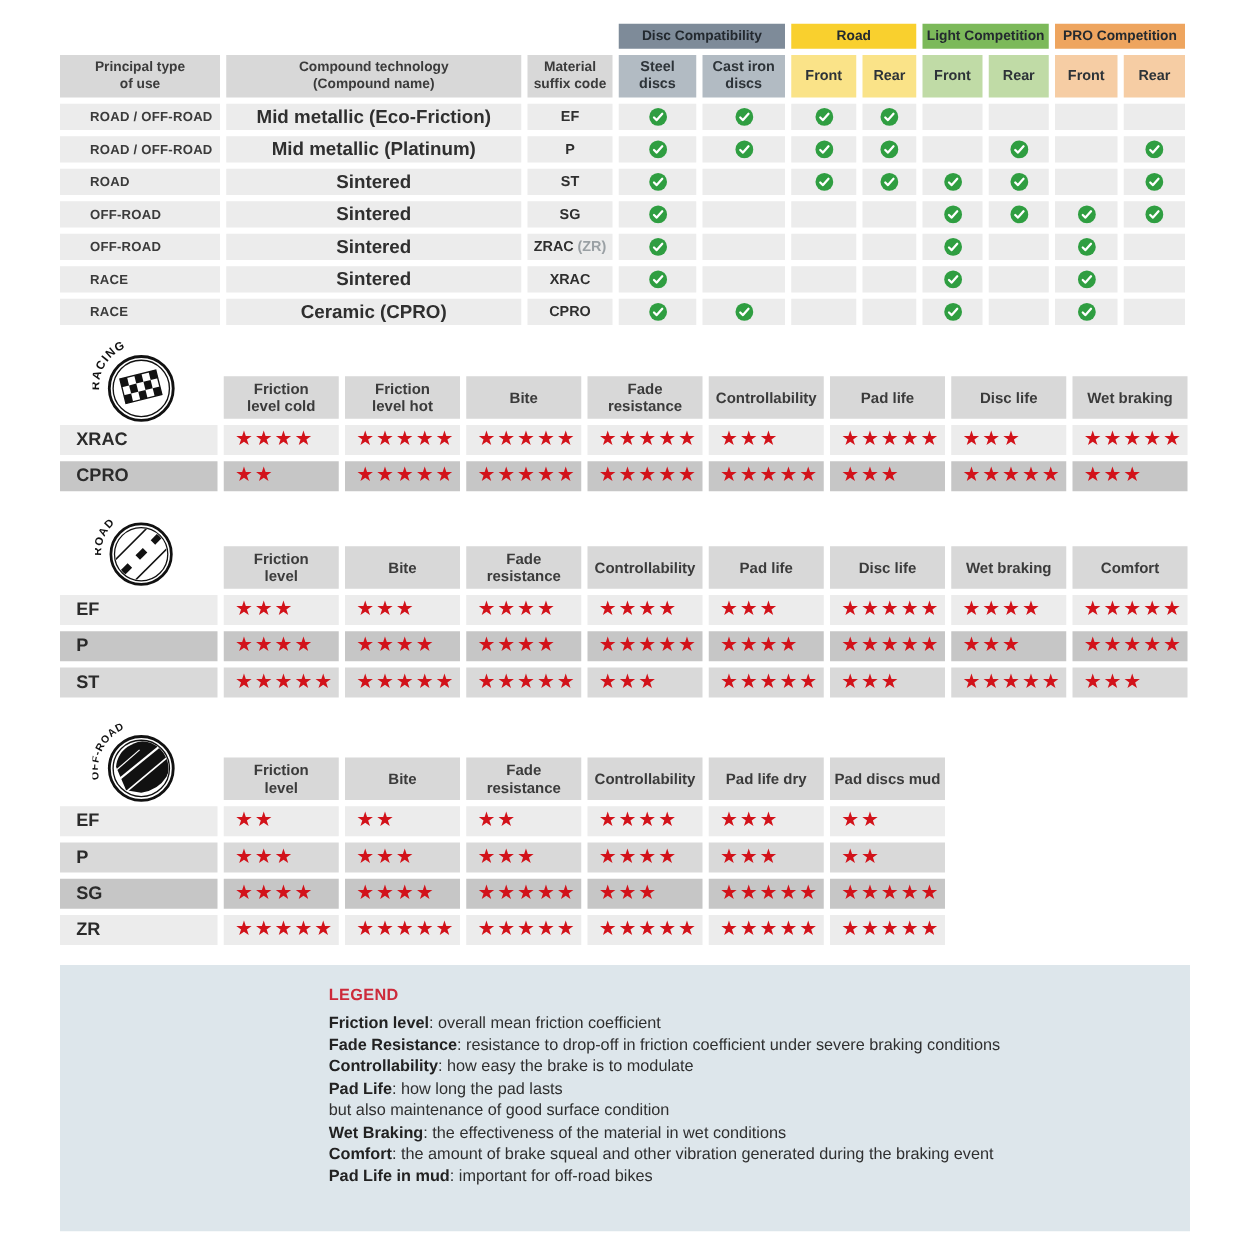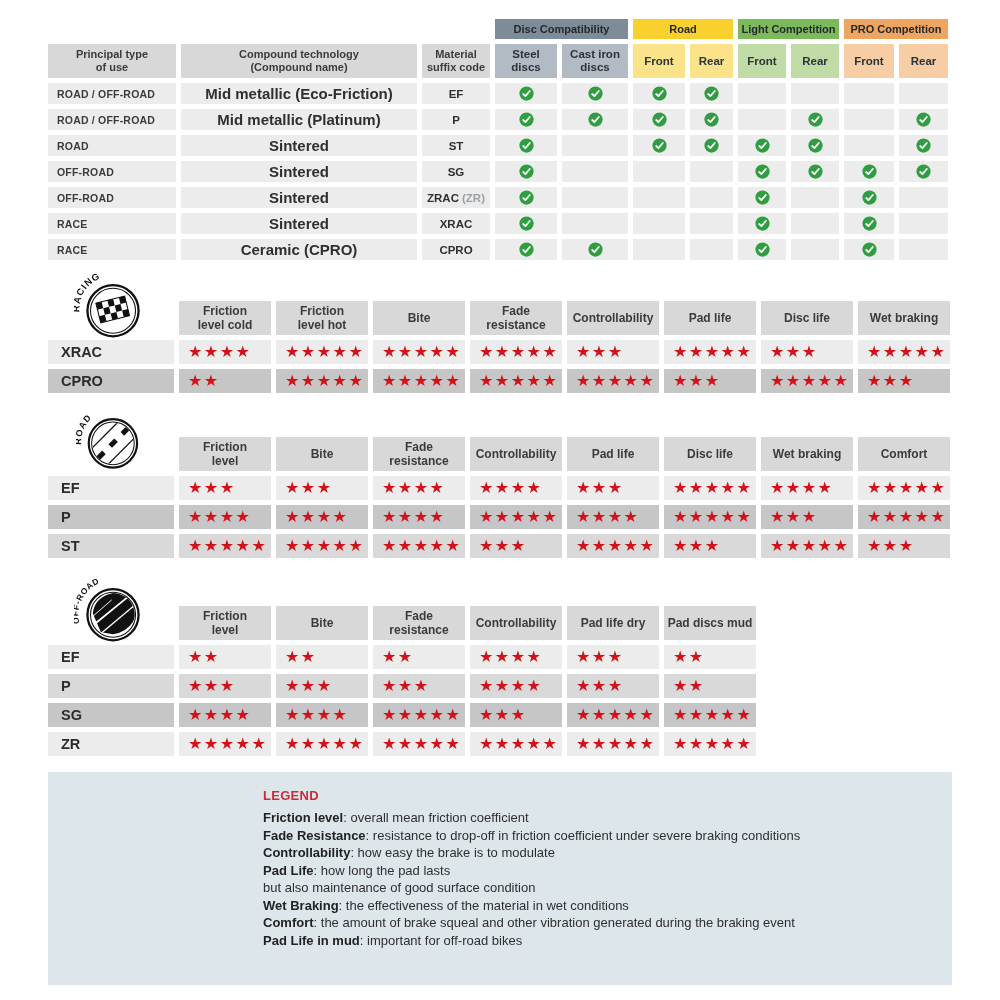--- a/index.html
+++ b/index.html
@@ -16,21 +16,21 @@
   .g-disc{background:var(--group-disc,#7e8b99)}
   .g-road{background:var(--group-road,#f9d02e)}
   .g-light{background:var(--group-light-comp,#7cb95a)}
   .g-pro{background:var(--group-pro-comp,#eea55f)}
   .sub{font-weight:bold;font-size:11.5px;text-align:center;line-height:1.12;white-space:pre-line;color:#2d3338}
   .s-disc{background:var(--sub-disc,#b2bbc3)}
   .s-road{background:var(--sub-road,#fae388)}
   .s-light{background:var(--sub-light-comp,#c0dba6)}
   .s-pro{background:var(--sub-pro-comp,#f6cda4)}
   .hdr{background:var(--header-gray,#d8d8d8);font-weight:bold;font-size:11px;text-align:center;line-height:1.18;white-space:pre-line;color:#3b3b3b}
-  .use{justify-content:flex-start;padding-left:9px;font-size:10.5px;font-weight:bold;color:#3b3b3b;letter-spacing:.2px}
+  .use{justify-content:flex-start;padding-left:24px;font-size:10.5px;font-weight:bold;color:#3b3b3b;letter-spacing:.2px}
   .comp{font-size:15px;font-weight:bold;color:#2f2f2f}
   .code{font-size:11.5px;font-weight:bold;color:#2f2f2f}
   .code .note{color:#9aa0a4;margin-left:3px;font-weight:bold}
 
   
   .rt{position:absolute;left:48px;display:grid;column-gap:5px;row-gap:5px;grid-template-rows:34px;grid-auto-rows:24px}
   .rt8{grid-template-columns:126px repeat(8,92px)}
   .rt6{grid-template-columns:126px repeat(6,92px)}
   #racing-table{top:301px}
   #road-table{top:437px}

